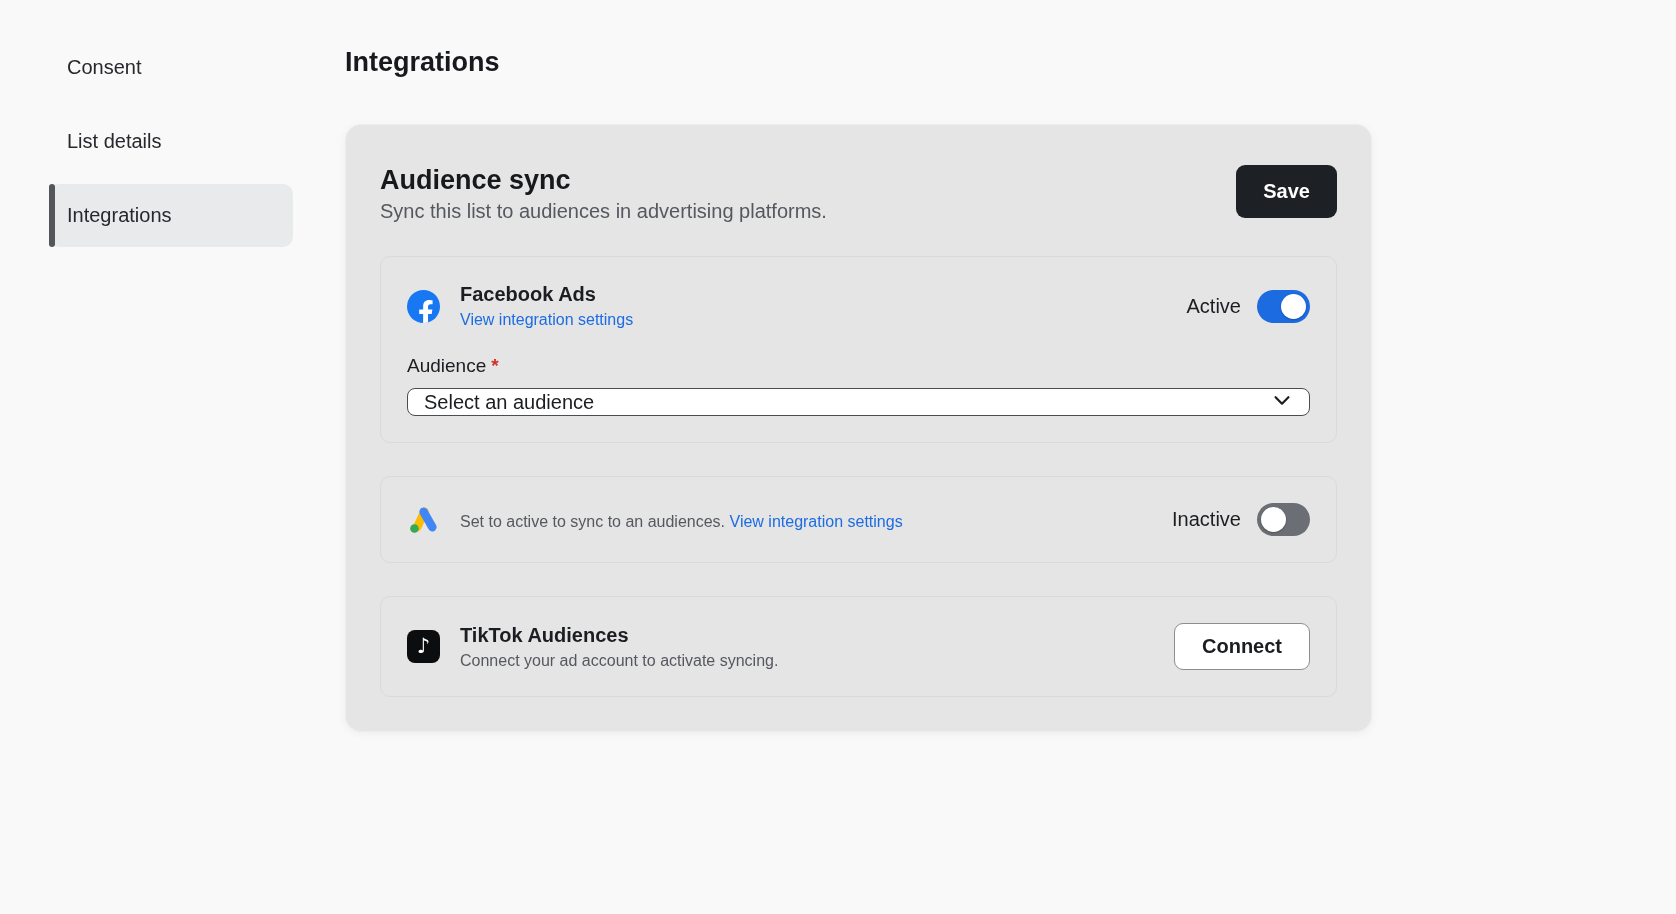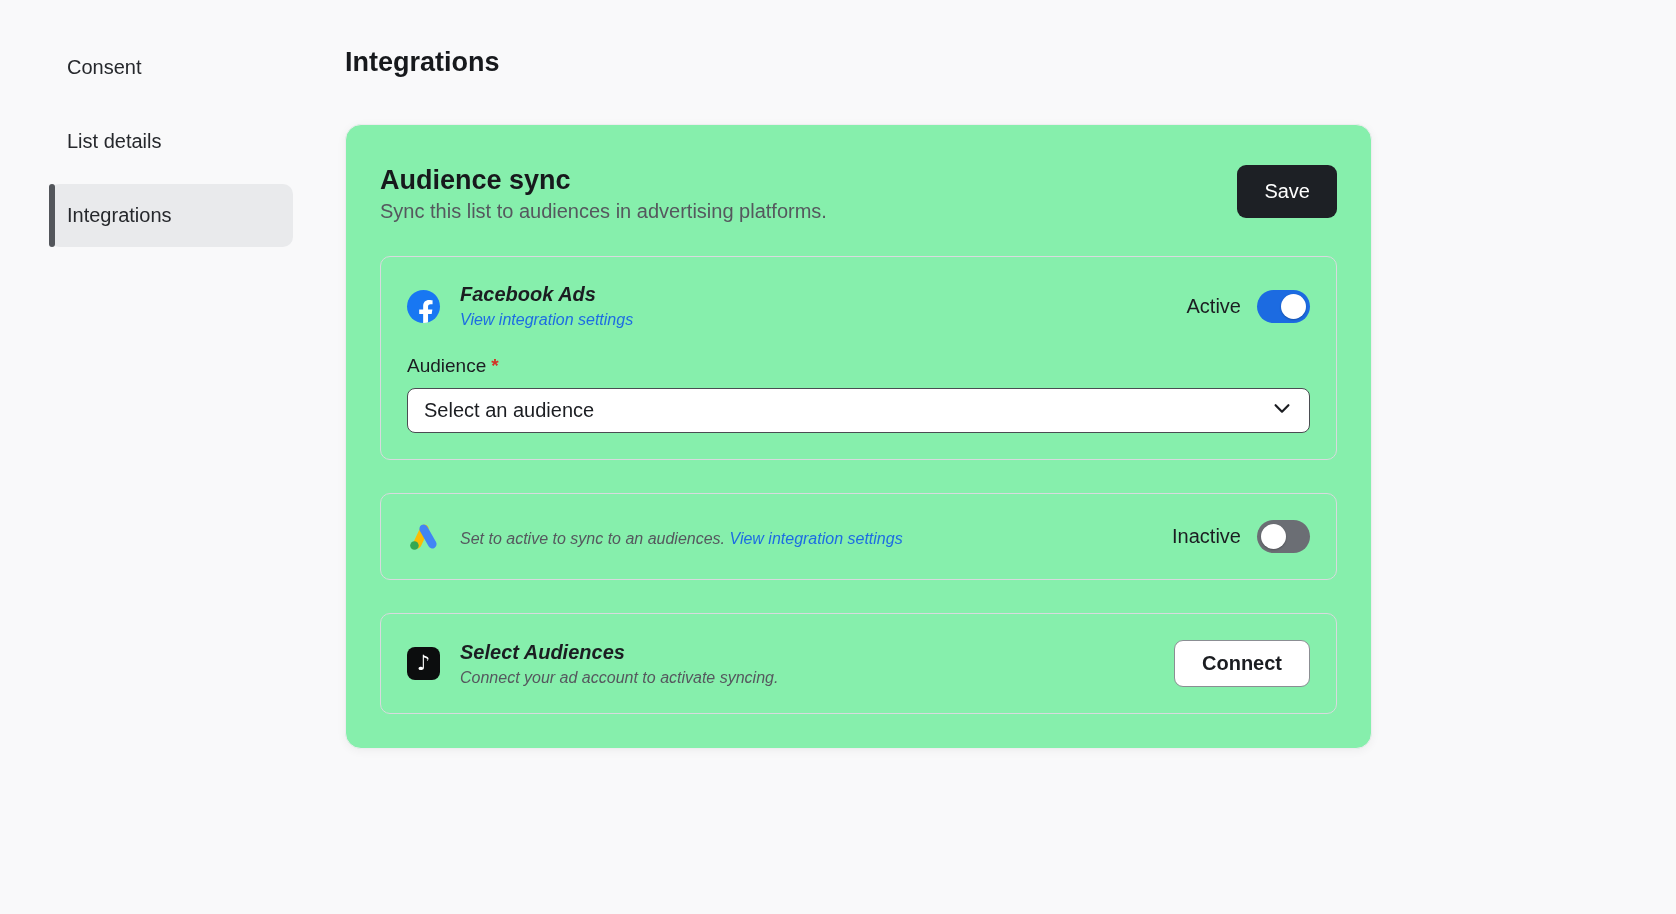--- a/index.html
+++ b/index.html
@@ -24,44 +24,44 @@
   .side-item.active::before {
     content: ""; position: absolute; left: 0; top: 0; bottom: 0;
     width: 6px; background: #53565b; border-radius: 4px;
   }
 
   
   .main { position: absolute; left: 345px; top: 46px; width: 1027px; }
   .page-title { font-size: 27px; font-weight: 700; line-height: 32px; margin-bottom: 46px; color: #17191c; }
 
   .card {
-    background: #86efac; border-radius: 16px;
+    background: #e5e5e5; border-radius: 16px;
     border: 1px solid #ededef;
     box-shadow: 0 2px 10px rgba(0,0,0,0.05);
     padding: 40px 34px 34px 34px;
   }
 
   .card-header { display: flex; justify-content: space-between; align-items: flex-start; }
   .card-title { font-size: 27px; font-weight: 700; color: #17191c; }
   .card-subtitle { font-size: 20px; color: #55585e; margin-top: 4px; }
 
   .save-btn {
     background: #1d2025; color: #ffffff; border: none; cursor: pointer;
-    font-family: inherit; font-size: 20px; font-weight: 400;
+    font-family: inherit; font-size: 20px; font-weight: 700;
     height: 53px; padding: 0 27px; border-radius: 9px;
   }
 
   .intg-box {
     border: 1px solid #d8dade; border-radius: 10px;
     padding: 26px; margin-top: 33px;
   }
   .intg-box:first-of-type { margin-top: 30px; }
 
   .intg-row { display: flex; justify-content: space-between; align-items: center; }
-  .intg-left { display: flex; align-items: center; gap: 20px; font-style: italic; }
+  .intg-left { display: flex; align-items: center; gap: 20px; }
   .intg-name { font-size: 20px; font-weight: 700; color: #1b1d21; }
   .intg-sub { font-size: 16px; margin-top: 5px; color: #55585e; }
   .link { color: #1d6ce2; cursor: pointer; text-decoration: none; }
 
   .icon-wrap { width: 33px; height: 33px; flex: 0 0 33px; }
 
   .fb-circle {
     width: 33px; height: 33px; border-radius: 50%;
     background: #1877f2; position: relative; overflow: hidden;
   }
@@ -87,21 +87,21 @@
   .toggle.on { background: #1c6be1; }
   .toggle.on .knob { right: 4px; }
   .toggle.off { background: #6b6e74; }
   .toggle.off .knob { left: 4px; }
 
   
   .field { margin-top: 26px; }
   .field-label { font-size: 19px; color: #1b1d21; margin-bottom: 11px; }
   .required { color: #d43227; margin-left: 5px; font-weight: 700; }
   .select {
-    height: 45px; border: 1px solid #4a4d52; border-radius: 8px;
+    height: 28px; border: 1px solid #4a4d52; border-radius: 8px;
     display: flex; align-items: center; justify-content: space-between;
     padding: 0 16px; font-size: 20px; color: #1b1d21; cursor: pointer;
     background: #ffffff;
   }
 
   .connect-btn {
     background: #ffffff; border: 1px solid #8b8e93; border-radius: 9px;
     font-family: inherit; font-size: 20px; font-weight: 600; color: #1b1d21;
     height: 47px; padding: 0 27px; cursor: pointer;
   }
@@ -202,21 +202,21 @@
 
     <div class="intg-box">
       <div class="intg-row">
         <div class="intg-left">
           <div class="icon-wrap">
             <div class="tiktok-square">
                 <span>♪</span>
               </div>
           </div>
           <div>
-            <div class="intg-name">Select Audiences</div>
+            <div class="intg-name">TikTok Audiences</div>
             <div class="intg-sub">Connect your ad account to activate syncing.</div>
           </div>
         </div>
         <button class="connect-btn">Connect</button>
       </div>
     </div>
   </section>
 </main>
 
 </body></html>

